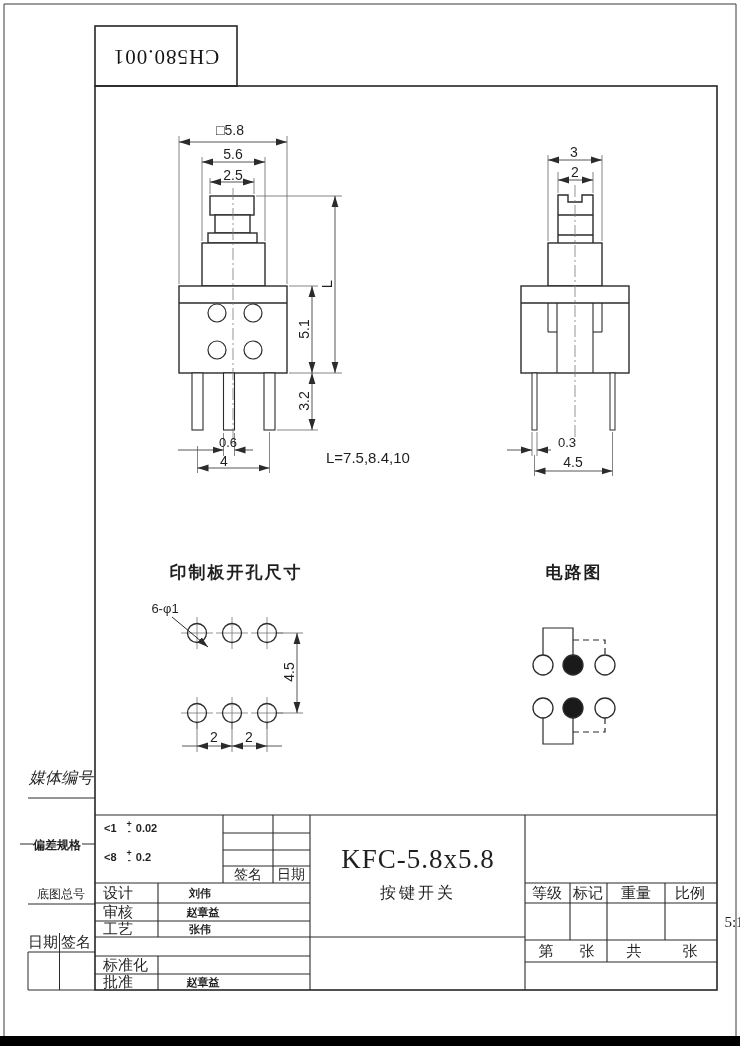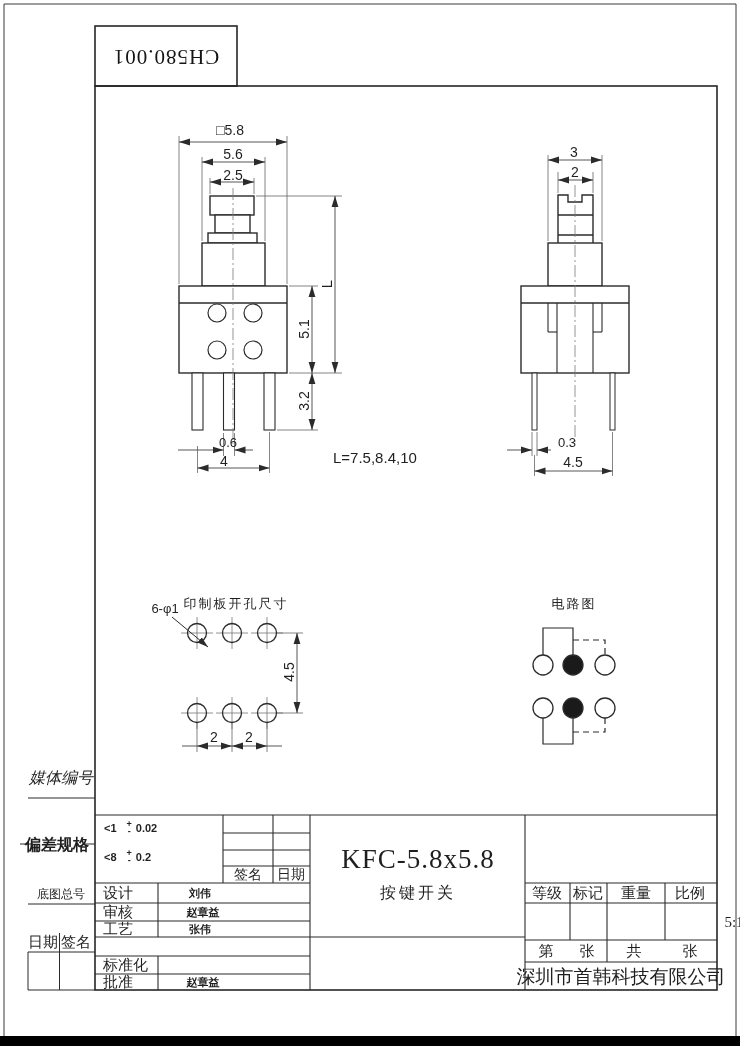--- a/index.html
+++ b/index.html
@@ -7,21 +7,21 @@
         font-family:"Liberation Serif",serif;color:#1f1f1f;}
   svg.art{position:absolute;left:0;top:0;}
   .t{position:absolute;transform:translate(-50%,-50%);white-space:nowrap;line-height:1;color:#1f1f1f;}
   .tL{position:absolute;transform:translate(0,-50%);white-space:nowrap;line-height:1;color:#1f1f1f;}
   .rot{position:absolute;transform:translate(-50%,-50%) rotate(-90deg);white-space:nowrap;line-height:1;color:#1f1f1f;}
   .flip{position:absolute;transform:translate(-50%,-50%) rotate(180deg);white-space:nowrap;line-height:1;color:#141414;}
   .dim{font-family:"Liberation Sans",sans-serif;font-size:14px;}
   .dim13{font-family:"Liberation Sans",sans-serif;font-size:13px;}
   .dim15{font-family:"Liberation Sans",sans-serif;font-size:15px;}
   .cjk{font-family:"Liberation Serif",serif;}
-  .sec-title{font-size:13px;font-weight:400;letter-spacing:2px;margin-top:31px;}
+  .sec-title{font-size:17px;font-weight:700;letter-spacing:2px;}
   .tb{font-size:15px;}
   .name{font-family:"Liberation Sans",sans-serif;font-size:11px;font-weight:700;}
   .tolrow{font-family:"Liberation Sans",sans-serif;font-size:11px;font-weight:700;display:flex;align-items:center;gap:10px;}
   .stack{display:inline-flex;flex-direction:column;align-items:center;font-size:9px;line-height:7px;font-weight:700;}
   .bottom-bar{position:absolute;left:0;top:1036px;width:740px;height:10px;background:#000;}
 </style>
 </head>
 <body>
 
 <div class="page">
@@ -228,37 +228,37 @@
   <div class="flip cjk" style="left:166px;top:56px;font-size:21px;letter-spacing:1px;">CH580.001</div>
 
   <div class="t dim" style="left:230px;top:130px;">□5.8</div>
   <div class="t dim" style="left:233px;top:154px;">5.6</div>
   <div class="t dim" style="left:233px;top:175px;text-align:center;">2.5</div>
   <div class="rot dim" style="left:304px;top:329px;">5.1</div>
   <div class="rot dim" style="left:304px;top:401px;">3.2</div>
   <div class="rot dim15" style="left:326px;top:284px;">L</div>
   <div class="t dim13" style="left:228px;top:442px;">0.6</div>
   <div class="t dim" style="left:224px;top:461px;">4</div>
-  <div class="tL dim15" style="left:333px;top:457px;">L=7.5,8.4,10</div>
+  <div class="tL dim15" style="left:326px;top:457px;">L=7.5,8.4,10</div>
 
   <div class="t dim" style="left:574px;top:152px;">3</div>
   <div class="t dim" style="left:575px;top:172px;">2</div>
   <div class="t dim13" style="left:567px;top:442px;">0.3</div>
   <div class="t dim" style="left:573px;top:462px;">4.5</div>
 
   <div class="t cjk sec-title" style="left:236px;top:572px;">印制板开孔尺寸</div>
   <div class="t dim13" style="left:165px;top:608px;">6-φ1</div>
   <div class="rot dim" style="left:289px;top:672px;">4.5</div>
   <div class="t dim" style="left:214px;top:737px;">2</div>
   <div class="t dim" style="left:249px;top:737px;">2</div>
 
   <div class="t cjk sec-title" style="left:574px;top:572px;">电路图</div>
 
   <div class="t cjk" style="left:61px;top:778px;font-size:16px;font-style:italic;">媒体编号</div>
-  <div class="t cjk" style="left:57px;top:845px;font-size:16px;font-weight:700;">偏差规格</div>
+  <div class="t cjk" style="left:57px;top:845px;font-size:12px;font-weight:700;">偏差规格</div>
   <div class="t cjk" style="left:61px;top:894px;font-size:12px;">底图总号</div>
   <div class="t cjk" style="left:43px;top:942px;font-size:15px;">日期</div>
   <div class="t cjk" style="left:76px;top:942px;font-size:15px;">签名</div>
 
   <div class="tL tolrow" style="left:104px;top:828px;">
     <span>&lt;1</span>
     <span class="stack">
       <span>+</span>
       <span>-</span>
     </span>
@@ -293,16 +293,15 @@
   <div class="t cjk tb" style="left:588px;top:893px;">标记</div>
   <div class="t cjk tb" style="left:636px;top:893px;">重量</div>
   <div class="t cjk tb" style="left:690px;top:893px;">比例</div>
   <div class="t tb" style="left:690px;top:922px;font-family:'Liberation Serif',serif;margin-left:44px;">5:1</div>
 
   <div class="t cjk tb" style="left:546px;top:951px;">第</div>
   <div class="t cjk tb" style="left:587px;top:951px;">张</div>
   <div class="t cjk tb" style="left:634px;top:951px;">共</div>
   <div class="t cjk tb" style="left:690px;top:951px;">张</div>
 
-  <div class="t cjk" style="left:621px;top:976px;font-size:19px;">深圳市首韩科技有限公司</div>
 
   <div class="bottom-bar"></div>
 </div>
 
 </body></html>

